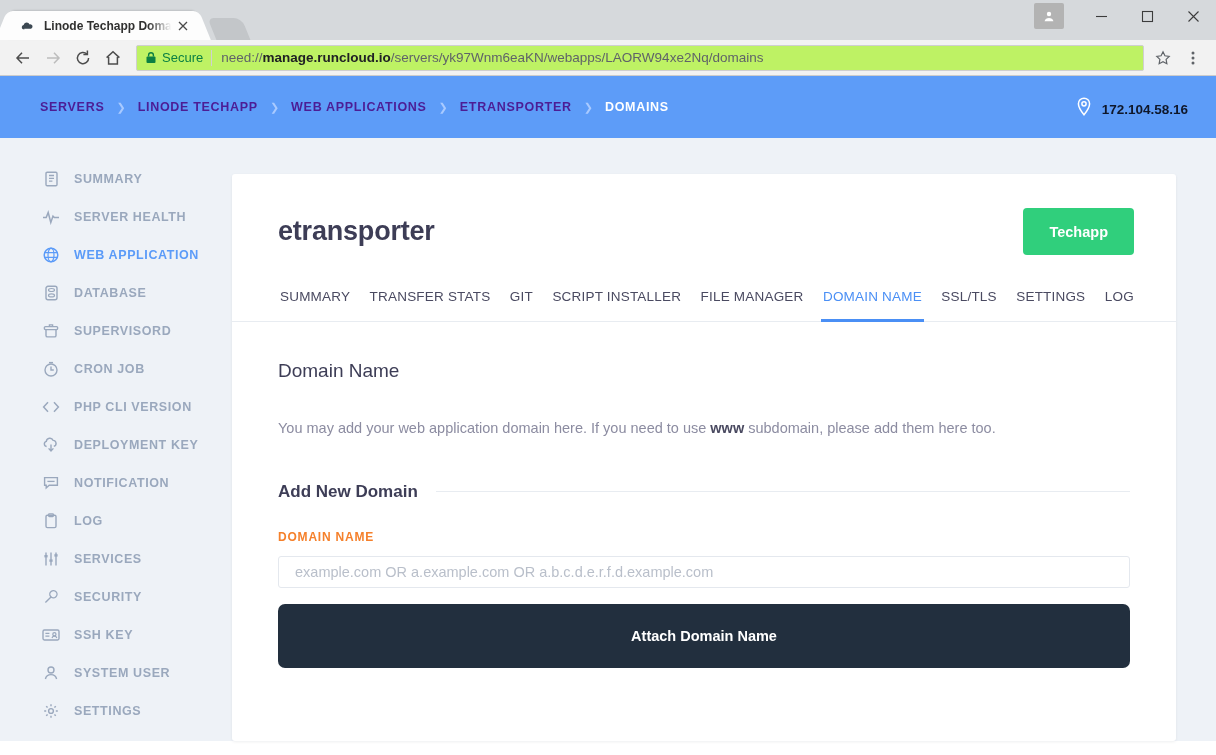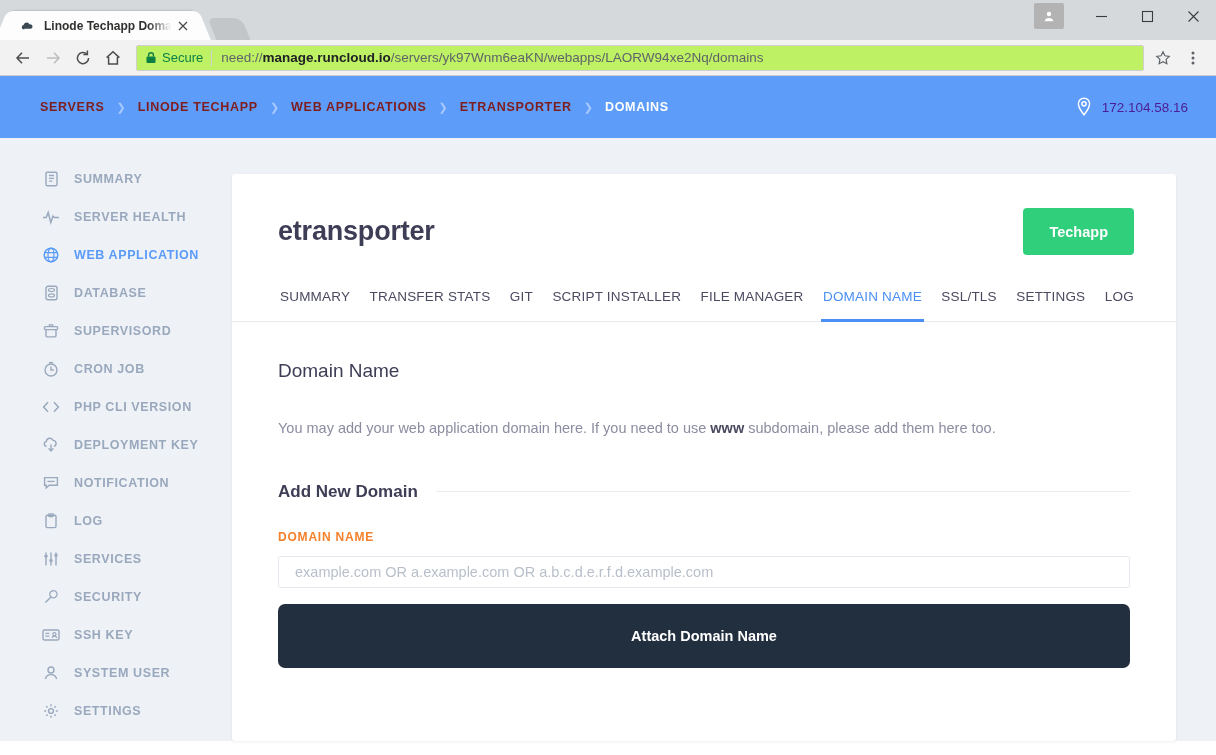--- a/index.html
+++ b/index.html
@@ -101,25 +101,25 @@
   .app { width: 100%; height: 665px; background: #eef2f7; display: flex; flex-direction: column; }
 
   .topbar {
     height: 62px; background: #5d9cf8;
     display: flex; align-items: center; justify-content: space-between;
     padding: 0 28px 0 40px; flex: 0 0 62px;
   }
   .breadcrumb { display: flex; align-items: center; }
   .crumb {
     font-size: 12.5px; letter-spacing: .7px; font-weight: 600;
-    color: #7f1d1d; text-transform: uppercase;
+    color: #4c1d95; text-transform: uppercase;
   }
   .crumb.active { color: #ffffff; font-weight: 700; }
   .crumb-sep { margin: 0 12px; color: #a9caff; font-size: 11px; }
-  .server-ip { display: flex; align-items: center; color: #4c1d95; font-size: 13.5px; font-weight: 400; }
+  .server-ip { display: flex; align-items: flex-end; color: #0f172a; font-size: 13.5px; font-weight: 700; }
   .server-ip .pin { margin-right: 10px; display: flex; }
 
   .body-area { flex: 1; display: flex; min-height: 0; }
 
   
   .sidebar {
     width: 232px; flex: 0 0 232px;
     background: #eef2f7;
     padding: 22px 0 0 0;
   }

